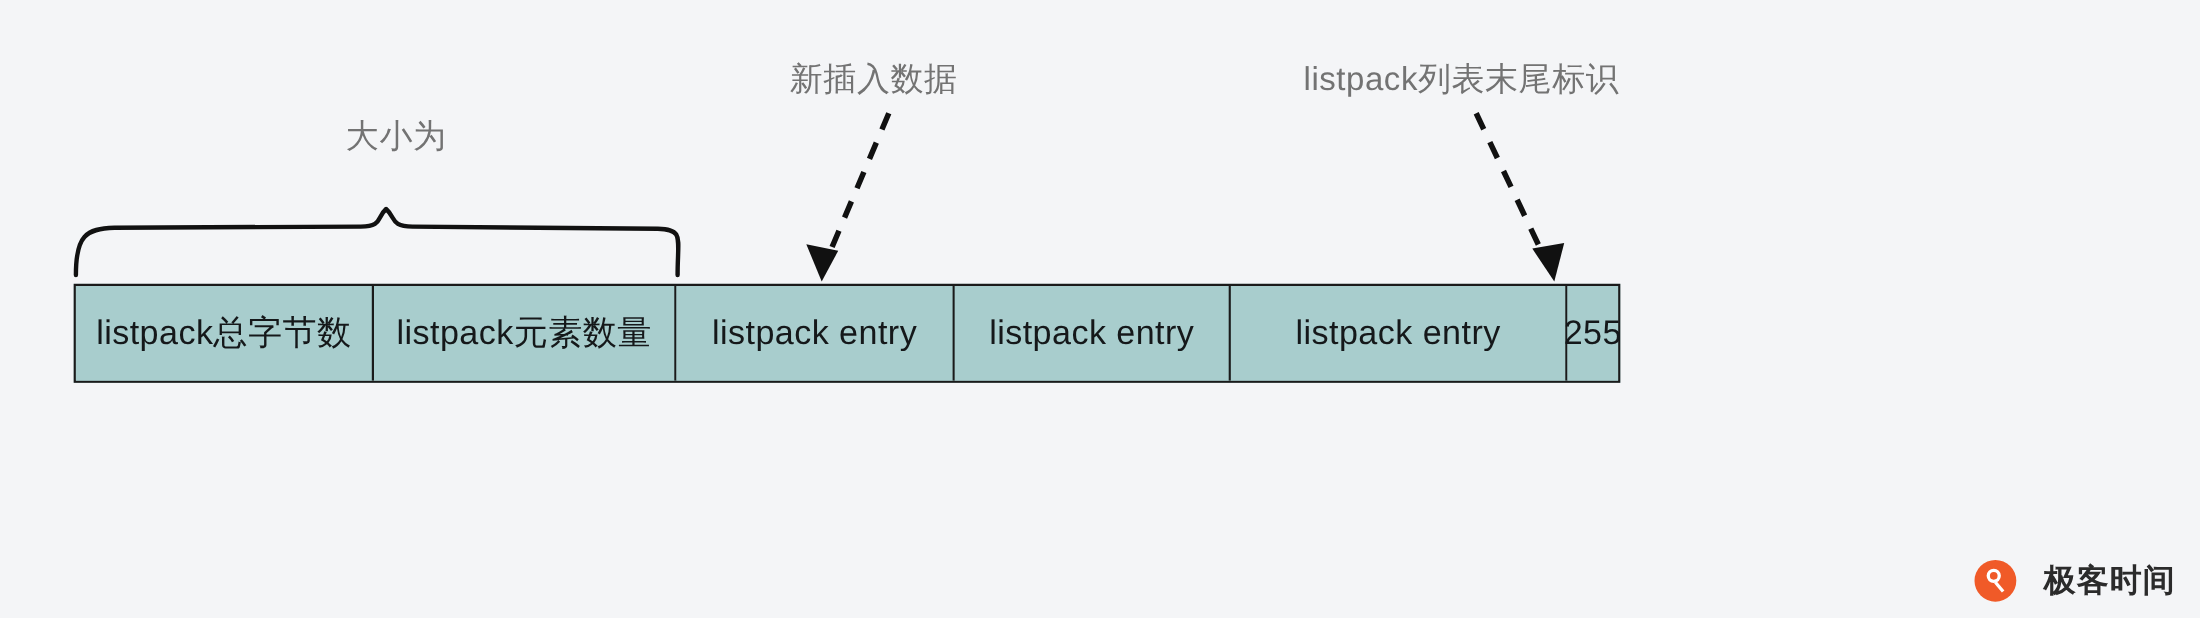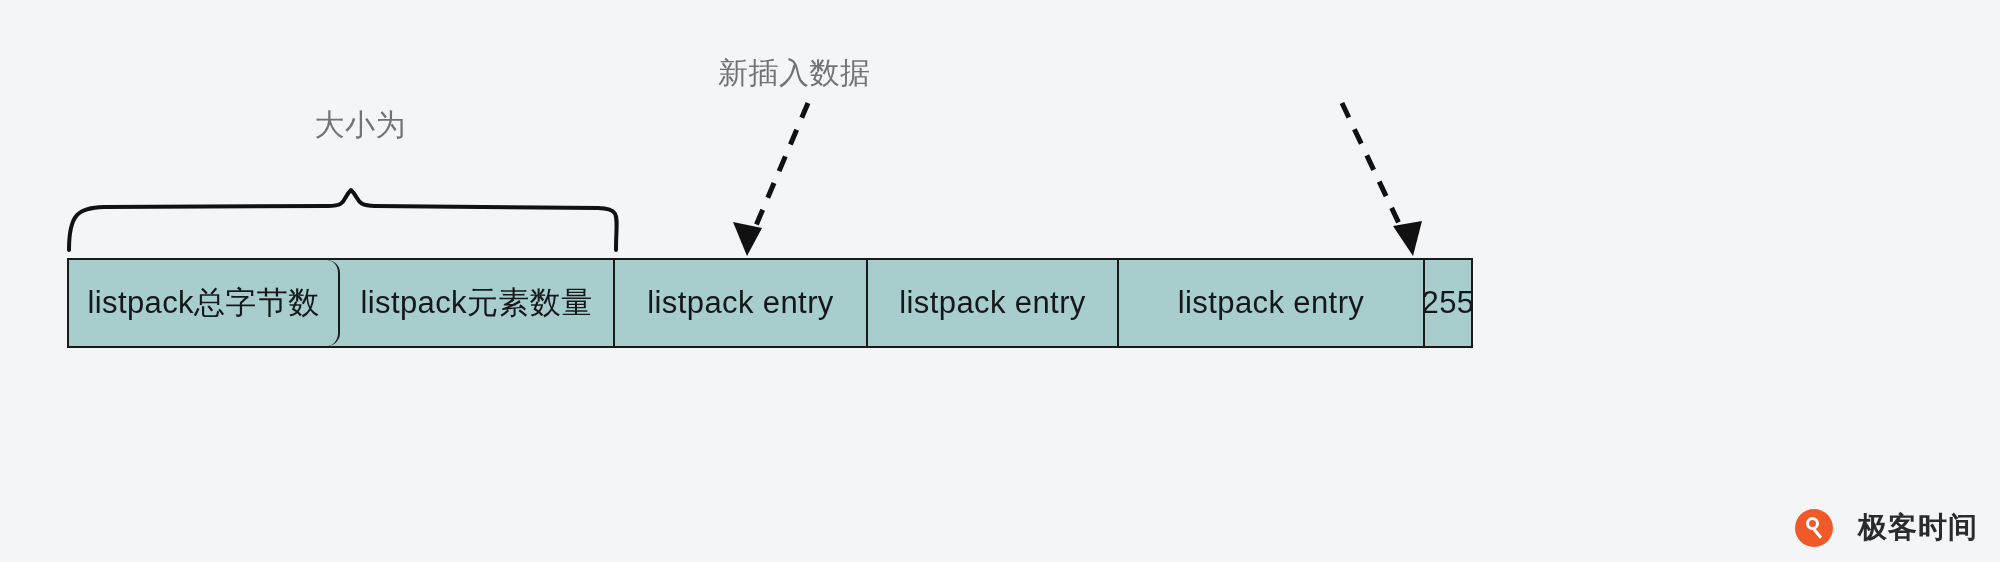--- a/index.html
+++ b/index.html
@@ -63,21 +63,21 @@
     box-sizing: border-box;
     display: flex;
     align-items: center;
     justify-content: center;
     color: #15181a;
     font-size: 31px;
     letter-spacing: 0.4px;
     white-space: nowrap;
   }
   .cell:last-child { border-right: none; }
-  .cell.c0 { width: 271px; border-radius: 13px; }
+  .cell.c0 { width: 271px; }
   .cell.c1 { width: 275px; }
   .cell.c2 { width: 253px; }
   .cell.c3 { width: 251px; }
   .cell.c4 { width: 306px; }
   .cell.c5 { width: 32px; flex: 1 1 auto; }
 
   
   #overlay {
     position: absolute;
     left: 0;
@@ -136,20 +136,21 @@
 <body>
 
 <div id="canvas">
 
   <div class="label" id="brace-label">
     <span class="l1">大小为</span>
   </div>
 
   <div class="label" id="insert-label">新插入数据</div>
 
+  <div class="label" id="tail-label">listpack列表末尾标识</div>
 
   <svg id="overlay" viewBox="0 0 2000 562">
 
     <path d="M 69 250
              C 69 214, 78 208, 104 207
              L 328 206
              C 348 206, 342 198, 351 190
              C 360 198, 355 206, 375 206
              L 598 208
              C 622 209, 616 215, 616 250" fill="none" stroke="#111111" stroke-width="4" stroke-linecap="round" stroke-linejoin="round"></path>

